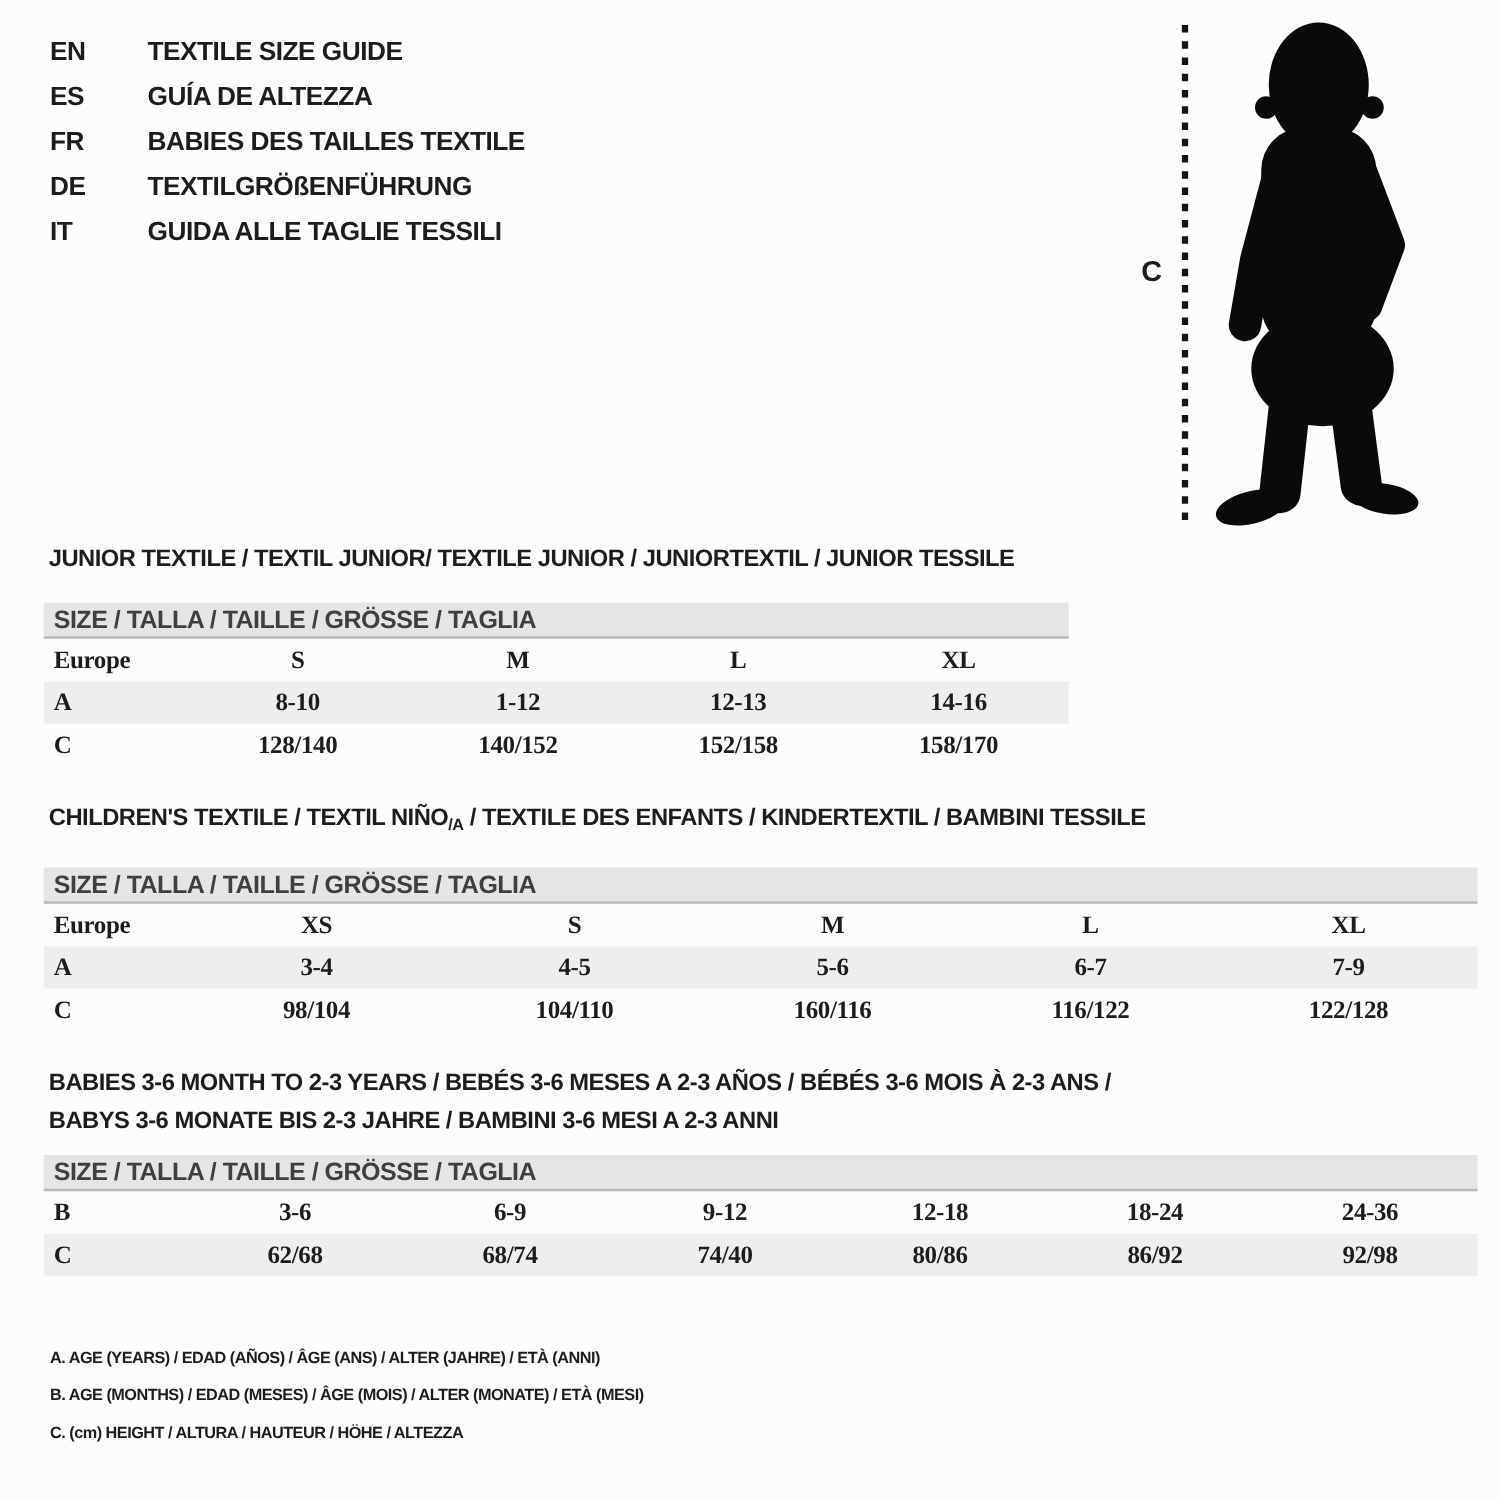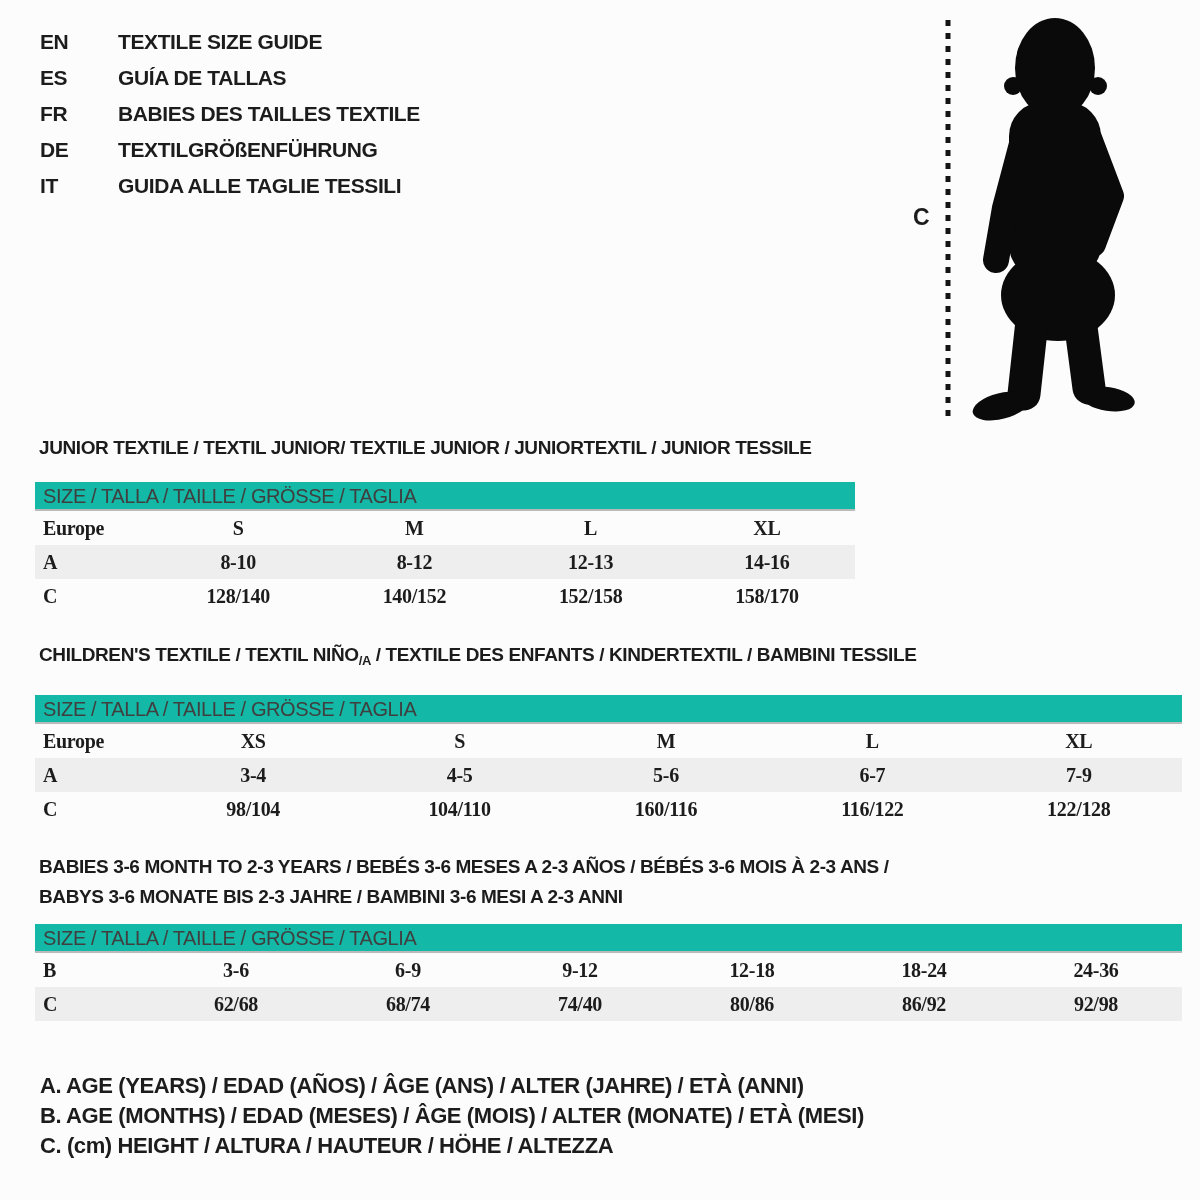--- a/index.html
+++ b/index.html
@@ -23,23 +23,23 @@
   .dash-line-svg { position: absolute; left: 39px; top: 18px; width: 8px; height: 400px; }
   .measure-label { position: absolute; left: 8px; top: 204px;
                    font-size: 23px; font-weight: bold; }
 
   
   .section { position: absolute; left: 35px; }
   .section-title { margin-left: 4px; font-size: 19px; font-weight: bold;
                    letter-spacing: -0.4px; line-height: 30px; white-space: nowrap; }
   .section-title .subscript { font-size: 13px; vertical-align: -4px; }
   .size-table { width: 100%; }
-  .tbar { height: 29px; line-height: 28px; background: #14b8a6;
+  .tbar { height: 29px; line-height: 28px; background: #e5e5e5;
           border-bottom: 2px solid #bababa; padding-left: 8px;
-          font-size: 20px; font-weight: normal; color: #3f3f3f;
+          font-size: 20px; font-weight: bold; color: #3f3f3f;
           letter-spacing: -0.4px; white-space: nowrap; }
   .trow { display: grid; height: 34px; align-items: center;
           font-size: 20px; font-weight: bold; letter-spacing: -0.3px; }
   .trow.shaded { background: #eeeeee; }
   .tcell { text-align: center; overflow: hidden; white-space: nowrap; font-family: Liberation Serif, serif; }
   .tcell.label { text-align: left; padding-left: 8px; }
 
   .sec-junior   { top: 433px; width: 820px; }
   .sec-junior   .size-table { margin-top: 19px; }
   .sec-junior   .trow { grid-template-columns: 115px repeat(4, 1fr); }
@@ -47,36 +47,36 @@
   .sec-children { top: 640px; width: 1147px; }
   .sec-children .size-table { margin-top: 19px; }
   .sec-children .trow { grid-template-columns: 115px repeat(5, 1fr); }
 
   .sec-babies   { top: 852px; width: 1147px; }
   .sec-babies   .size-table { margin-top: 12px; }
   .sec-babies   .trow { grid-template-columns: 115px repeat(6, 1fr); }
 
   
   .legend { position: absolute; left: 40px; top: 1071px; }
-  .legend-line { line-height: 30px; font-size: 22px; font-weight: bold;
+  .legend-line { line-height: 30px; font-size: 13px; font-weight: bold;
                  letter-spacing: -0.4px; white-space: nowrap; }
 </style>
 </head>
 <body>
 
 <div class="canvas">
 
   <div class="lang-list">
     <div class="lang-row">
       <span class="lang-code">EN</span>
       <span class="lang-title">TEXTILE SIZE GUIDE</span>
     </div>
     <div class="lang-row">
       <span class="lang-code">ES</span>
-      <span class="lang-title">GUÍA DE TALLAS</span>
+      <span class="lang-title">GUÍA DE ALTEZZA</span>
     </div>
     <div class="lang-row">
       <span class="lang-code">FR</span>
       <span class="lang-title">BABIES DES TAILLES TEXTILE</span>
     </div>
     <div class="lang-row">
       <span class="lang-code">DE</span>
       <span class="lang-title">TEXTILGRÖßENFÜHRUNG</span>
     </div>
     <div class="lang-row">
@@ -119,21 +119,21 @@
           <div class="trow">
             <div class="tcell label">Europe</div>
             <div class="tcell">S</div>
             <div class="tcell">M</div>
             <div class="tcell">L</div>
             <div class="tcell">XL</div>
           </div>
           <div class="trow shaded">
             <div class="tcell label">A</div>
             <div class="tcell">8-10</div>
-            <div class="tcell">8-12</div>
+            <div class="tcell">1-12</div>
             <div class="tcell">12-13</div>
             <div class="tcell">14-16</div>
           </div>
           <div class="trow">
             <div class="tcell label">C</div>
             <div class="tcell">128/140</div>
             <div class="tcell">140/152</div>
             <div class="tcell">152/158</div>
             <div class="tcell">158/170</div>
           </div>

